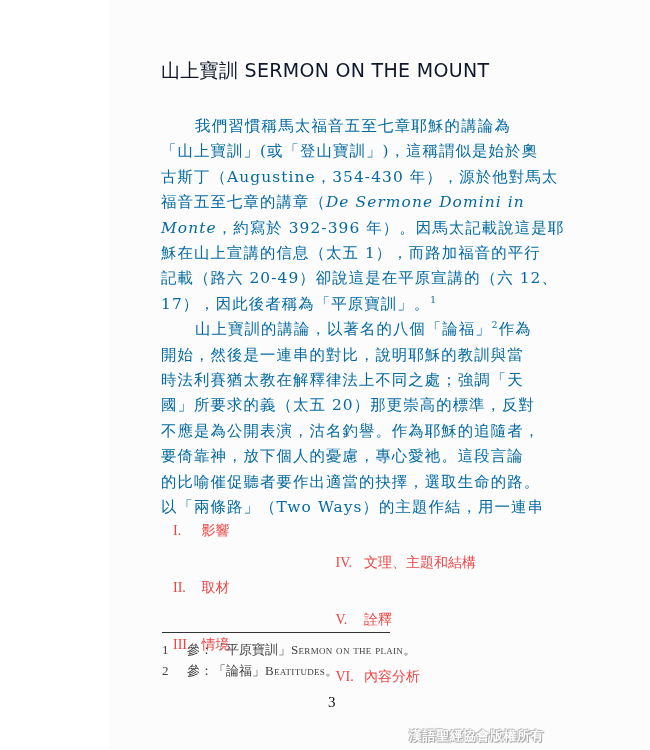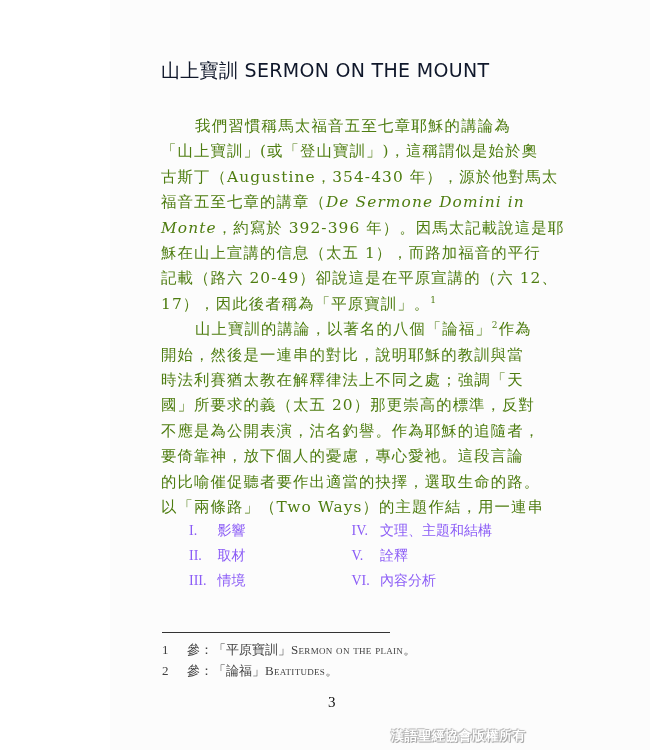--- a/index.html
+++ b/index.html
@@ -34,21 +34,21 @@
       white-space: nowrap;
     }
     .body-text {
       position: absolute;
       left: 161px;
       top: 114px;
       width: 350px;
       font-size: 15.4px;
       line-height: 25.4px;
       letter-spacing: 1.1px;
-      color: #4d7c0f;
+      color: #0369a1;
     }
     .line {
       display: block;
       white-space: nowrap;
       text-align: justify;
       text-align-last: justify;
     }
     .line.last {
       text-align-last: left;
     }
@@ -56,32 +56,32 @@
       padding-left: 34px;
     }
     .italic { font-style: italic; }
     sup {
       font-size: 9px;
       vertical-align: super;
       line-height: 0;
     }
     .outline {
       position: absolute;
-      left: 189px;
+      left: 173px;
       top: 518px;
       width: 320px;
       font-size: 14px;
       line-height: 25px;
-      color: #8b5cf6;
+      color: #ef4444;
     }
     .outline-row {
       display: flex;
     }
     .outline-col-left { width: 165px; white-space: nowrap; }
-    .outline-col-right { width: 160px; white-space: nowrap; }
+    .outline-col-right { width: 160px; white-space: nowrap; margin-top: 32px; }
     .numeral {
       display: inline-block;
       min-width: 24px;
       font-family: "Liberation Serif", serif;
     }
     .fn-rule {
       position: absolute;
       left: 162px;
       top: 632px;
       width: 228px;
@@ -112,21 +112,21 @@
     .page-number {
       position: absolute;
       left: 328px;
       top: 694px;
       font-family: "Liberation Serif", serif;
       font-size: 15px;
       color: #111;
     }
     .watermark {
       position: absolute;
-      left: 391px;
+      left: 409px;
       top: 727px;
       font-family: Liberation Mono, monospace;
       font-size: 13px;
       font-weight: bold;
       color: #ffffff;
       letter-spacing: 0.5px;
       text-shadow: 0 0 1px #9a9a9a, 0 0 2px #b5b5b5, 1px 1px 0 #a8a8a8, -1px -1px 0 #c8c8c8;
       white-space: nowrap;
     }
   </style>

